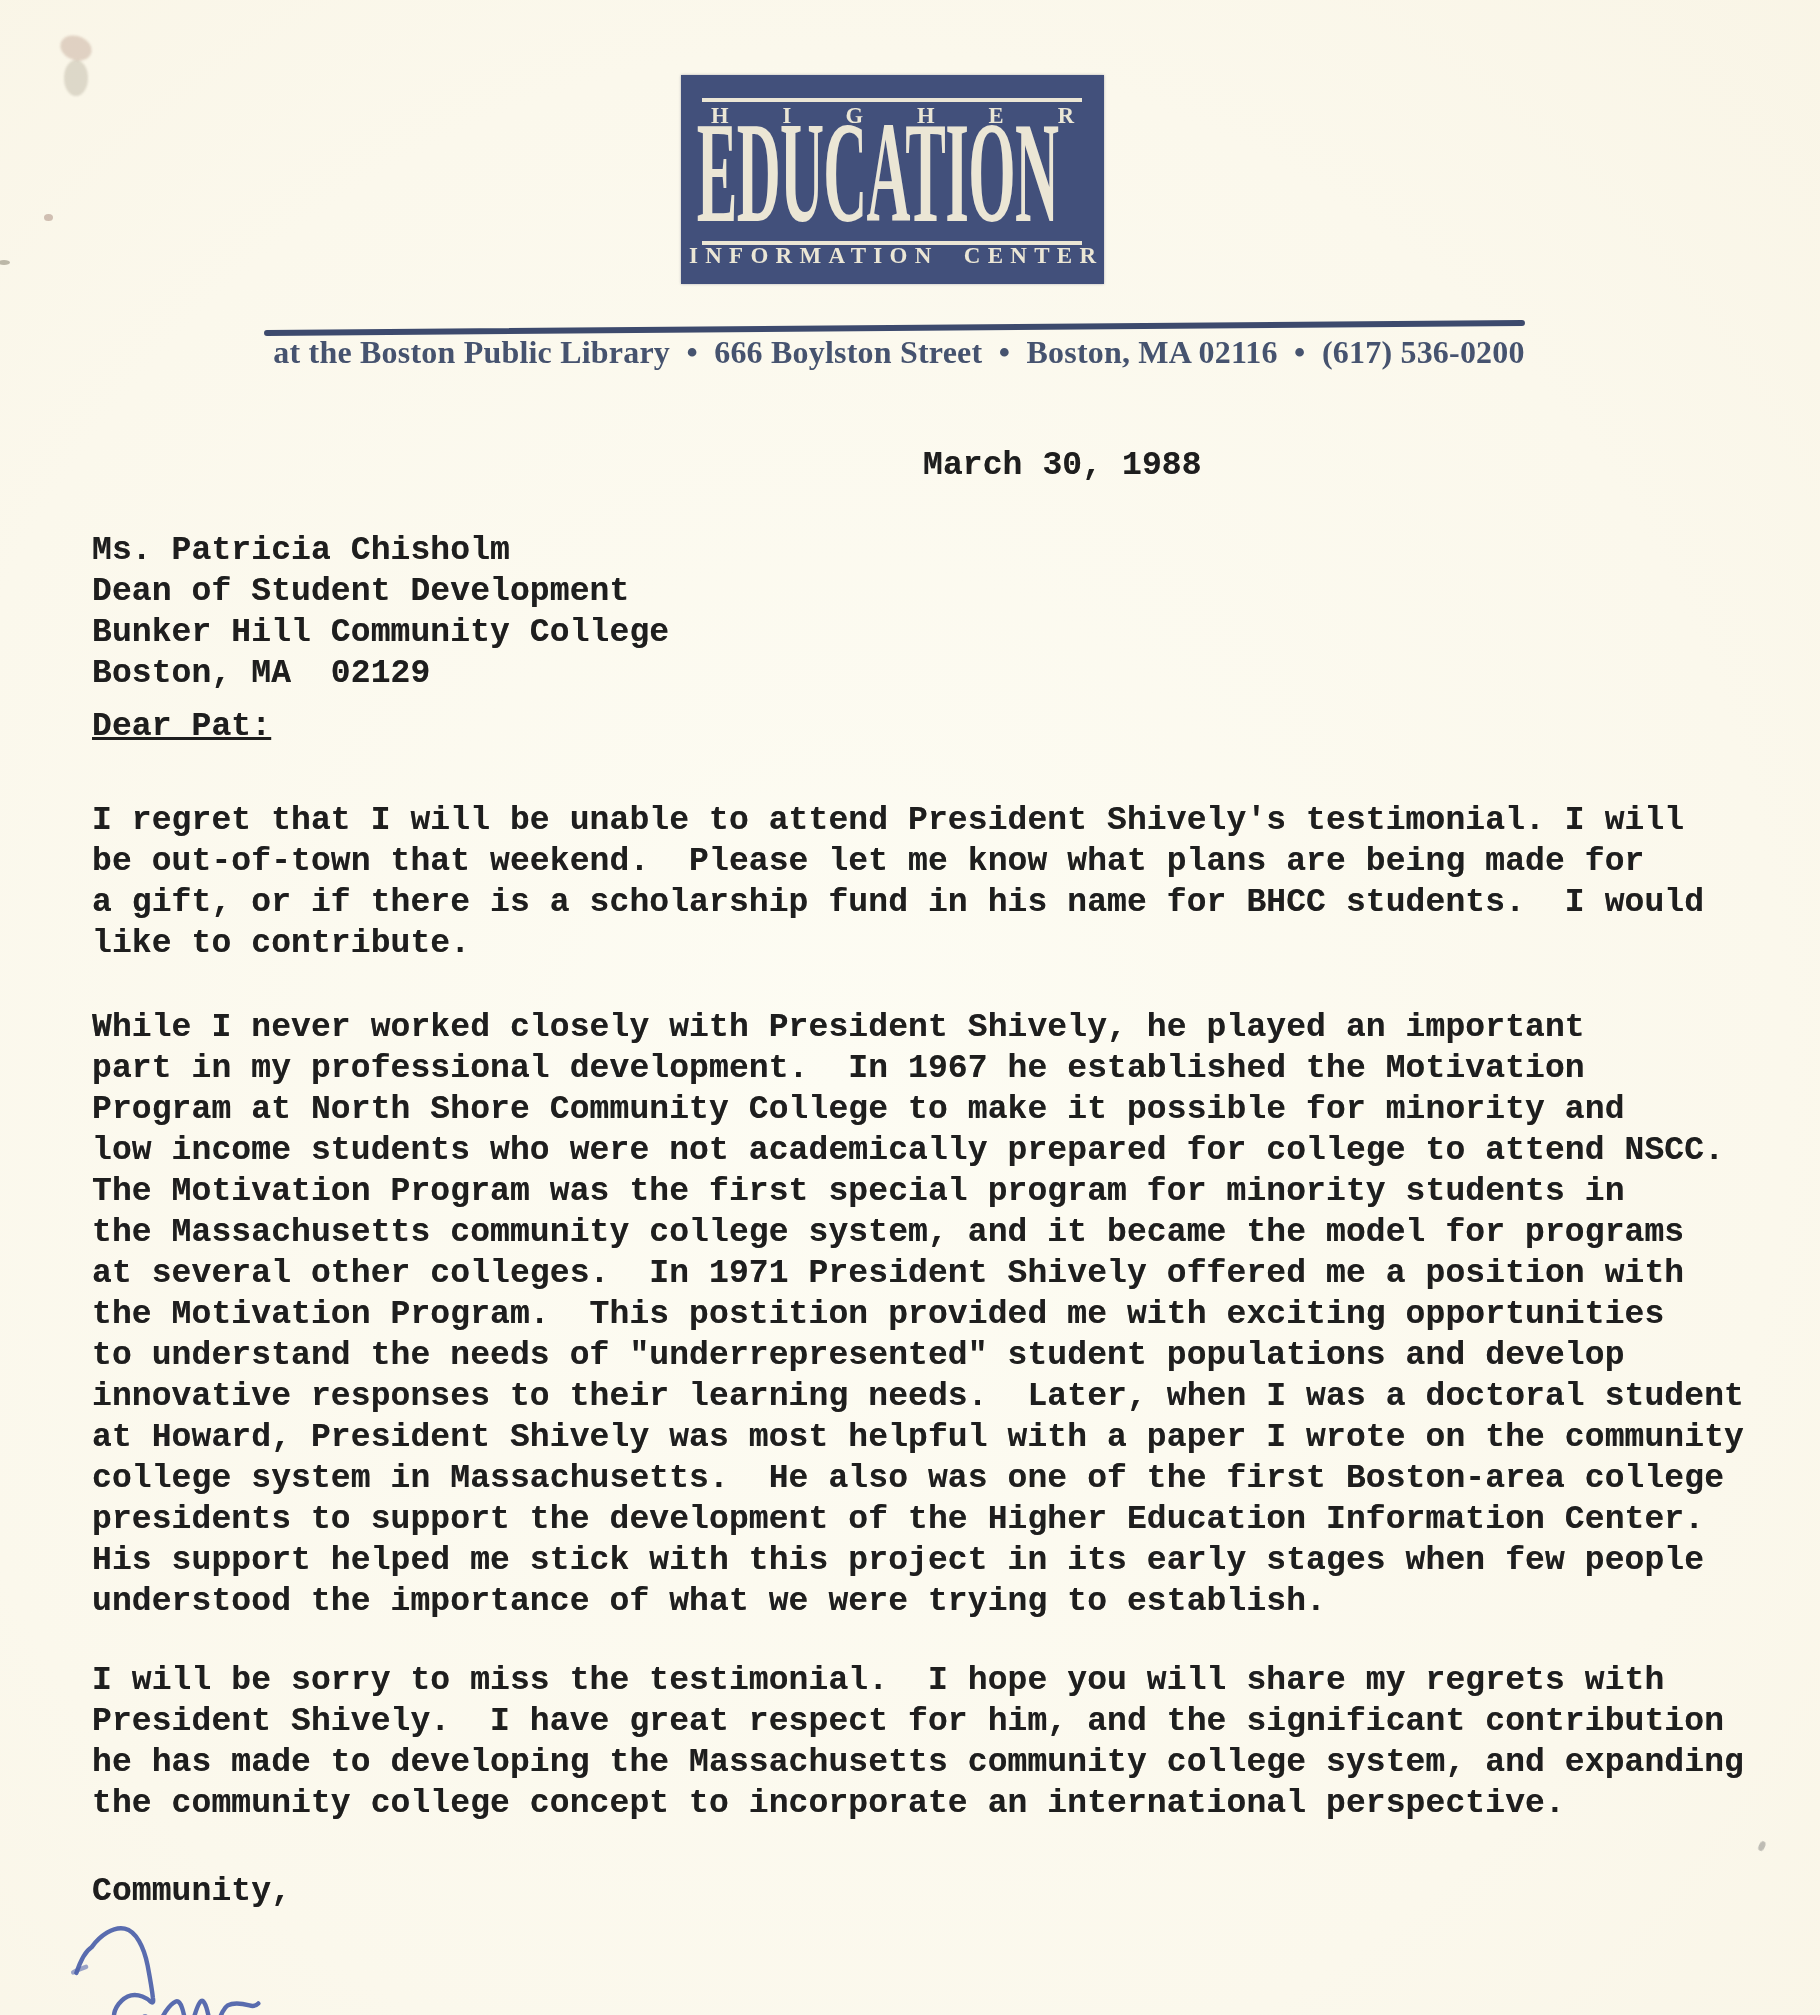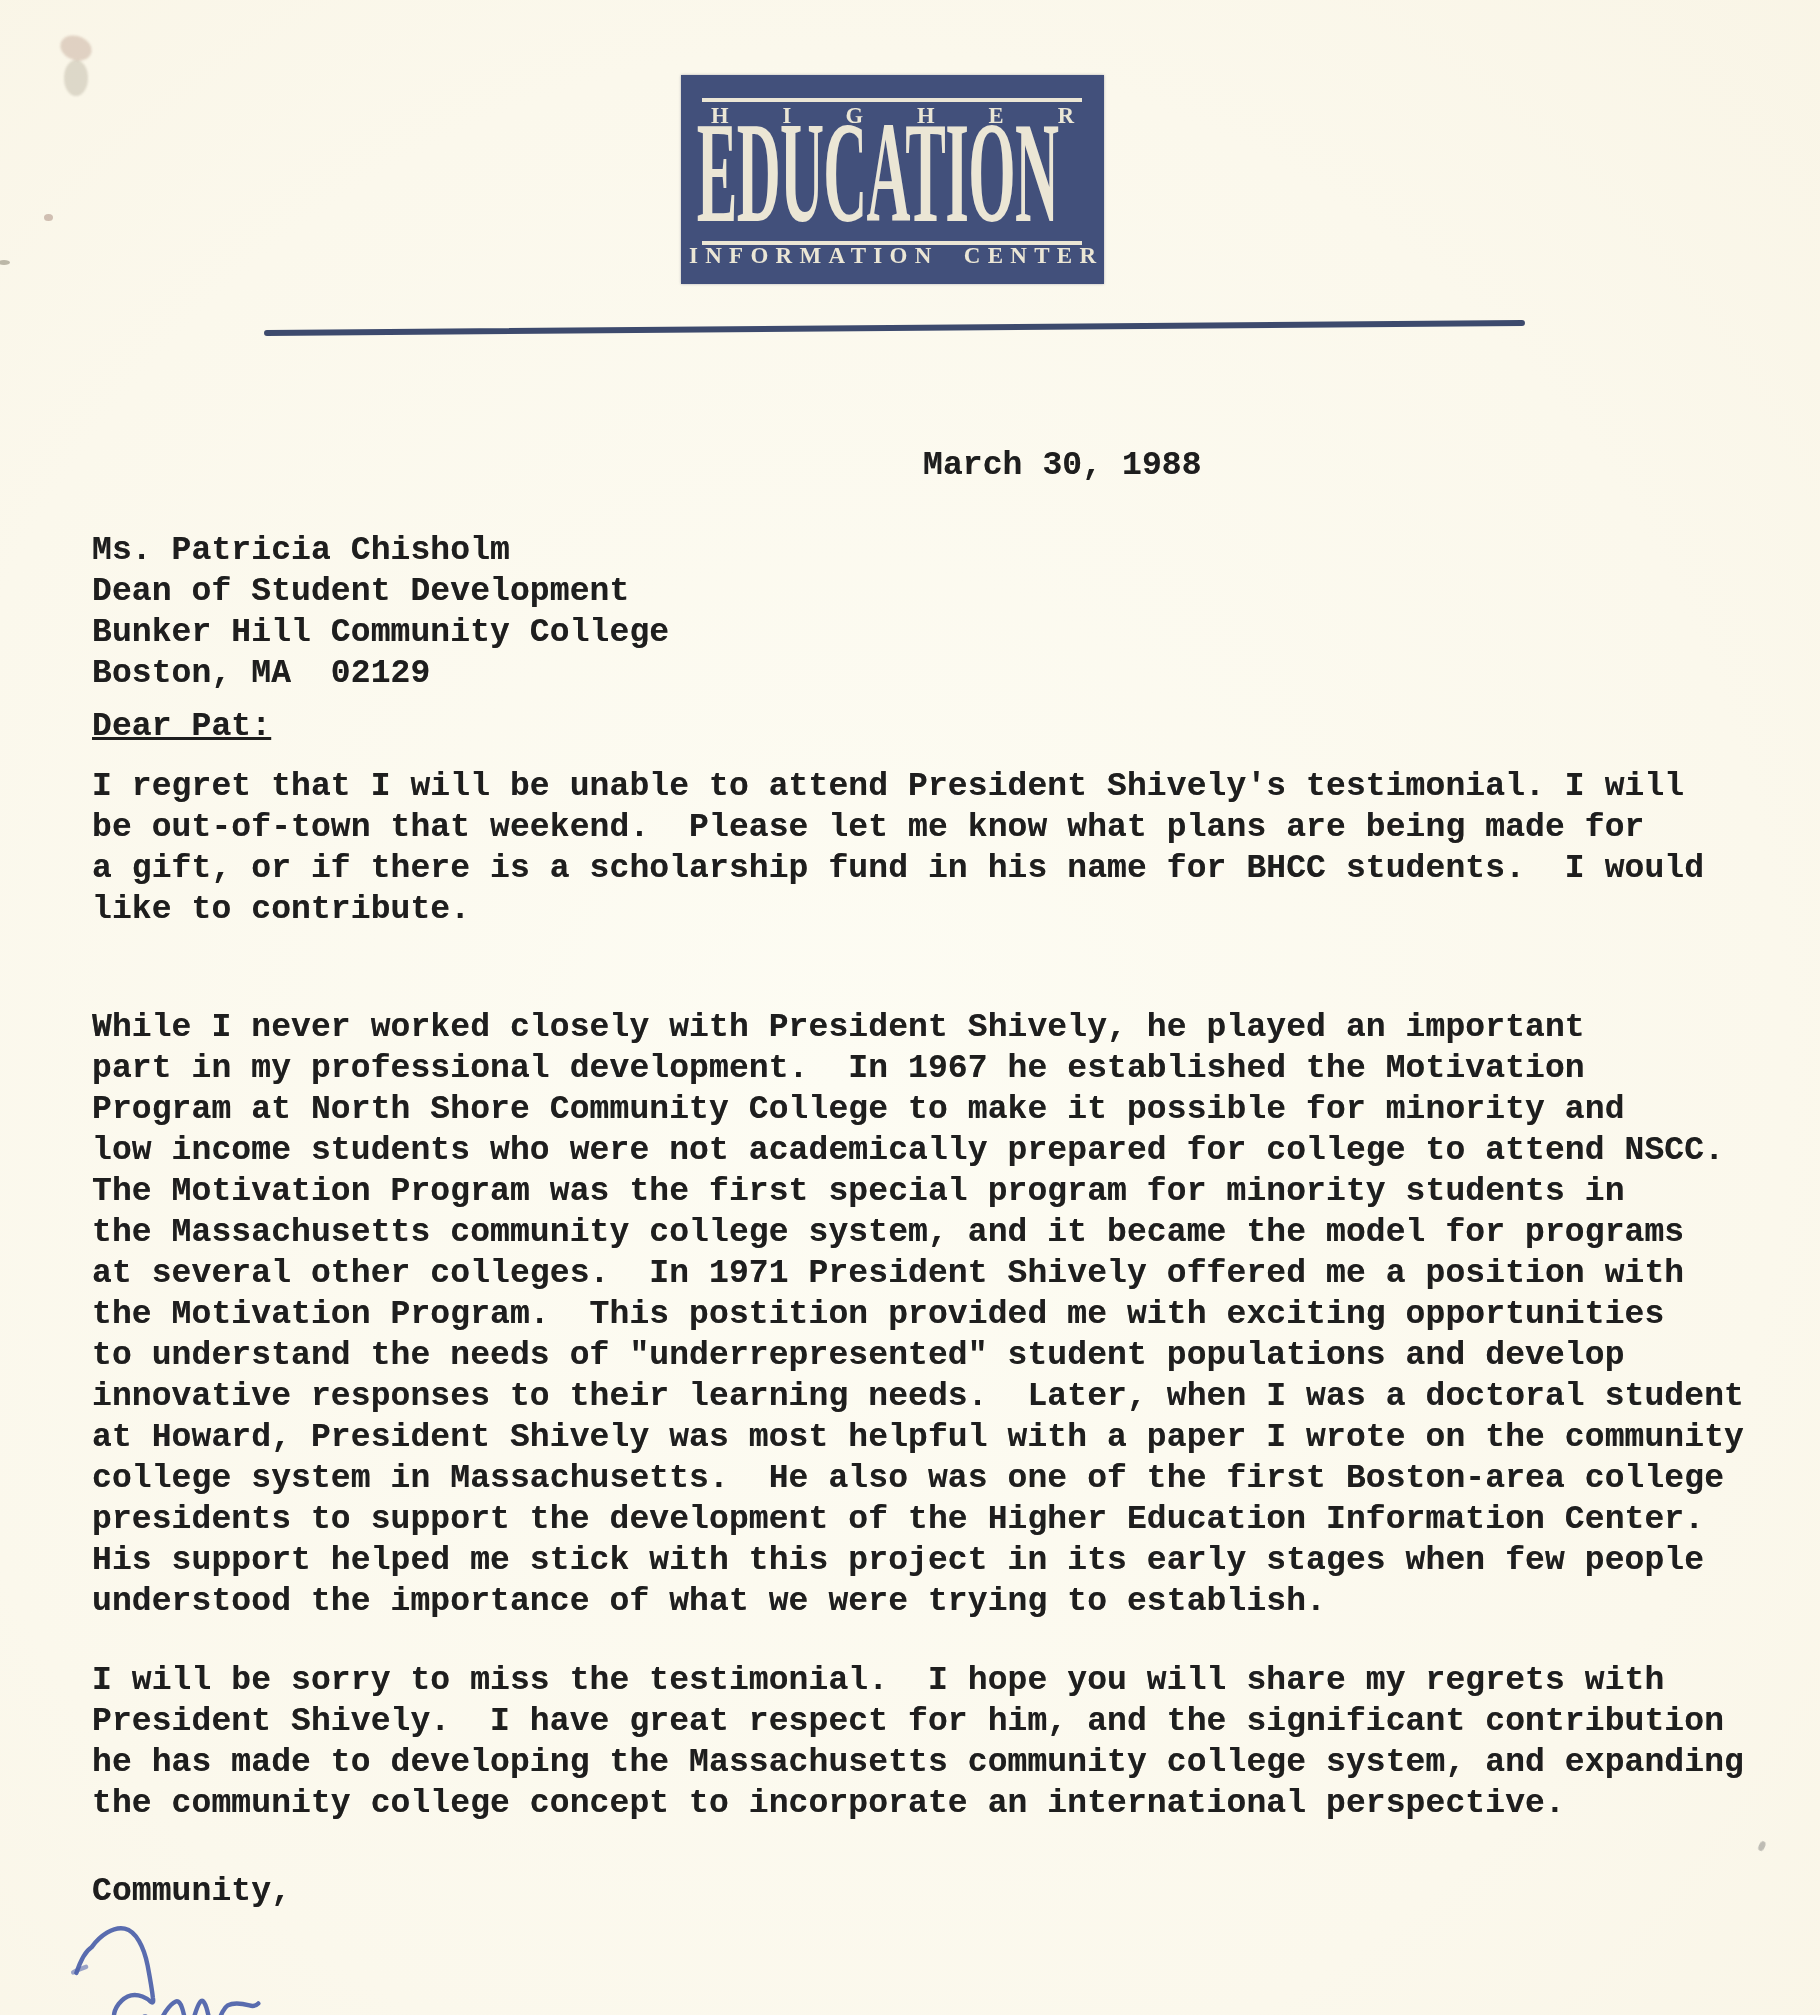--- a/index.html
+++ b/index.html
@@ -22,21 +22,21 @@
     font-weight: bold;
     font-size: 33px; line-height: 41px;
     color: #1e1e1e;
     white-space: pre;
     letter-spacing: 0.1px;
     text-shadow: 0 0 0.4px rgba(30,30,30,0.55);
   }
   #date       { left: 923px; top: 445px; }
   #recipient  { top: 530px; }
   #salutation { top: 706px; text-decoration: underline; }
-  #p1         { top: 766px; }
+  #p1         { top: 800px; }
   #p2         { top: 1007px; }
   #p3         { top: 1660px; }
   #closing    { top: 1871px; }
 
   .serif { font-family: "Liberation Serif", "DejaVu Serif", serif; font-weight: bold; }
 
   
   .logo {
     position: absolute; left: 681px; top: 75px; width: 423px; height: 209px;
     background: #42507b; color: #ebe6d5;
@@ -107,20 +107,21 @@
     <div class="logo-education serif">
       <span>EDUCATION</span>
     </div>
     <div class="logo-rule rule-bottom"></div>
     <div class="logo-info serif">
       <span>INFORMATION CENTER</span>
     </div>
   </div>
 
   <div class="lh-rule"></div>
+  <div class="lh-address serif">at the Boston Public Library  •  666 Boylston Street  •  Boston, MA 02116  •  (617) 536-0200</div>
 
   <div class="type" id="date">March 30, 1988</div>
 
   <div class="type" id="recipient">Ms. Patricia Chisholm
 Dean of Student Development
 Bunker Hill Community College
 Boston, MA  02129</div>
 
   <div class="type" id="salutation">Dear Pat:</div>
 

